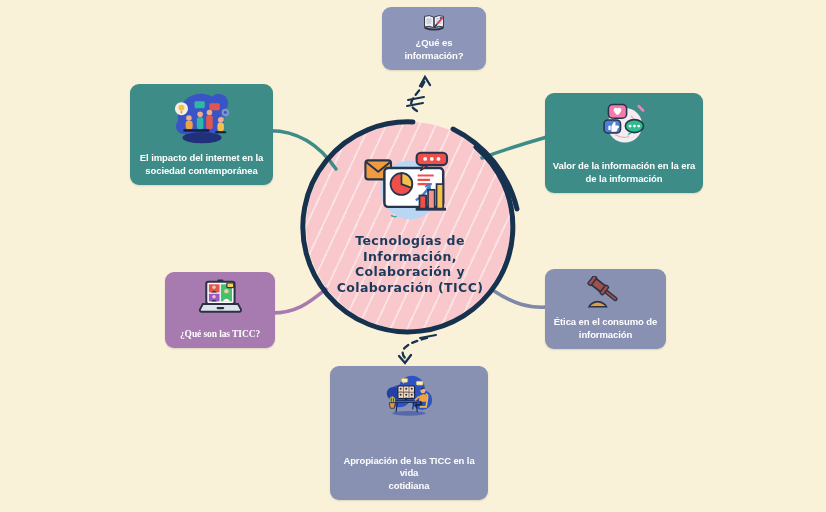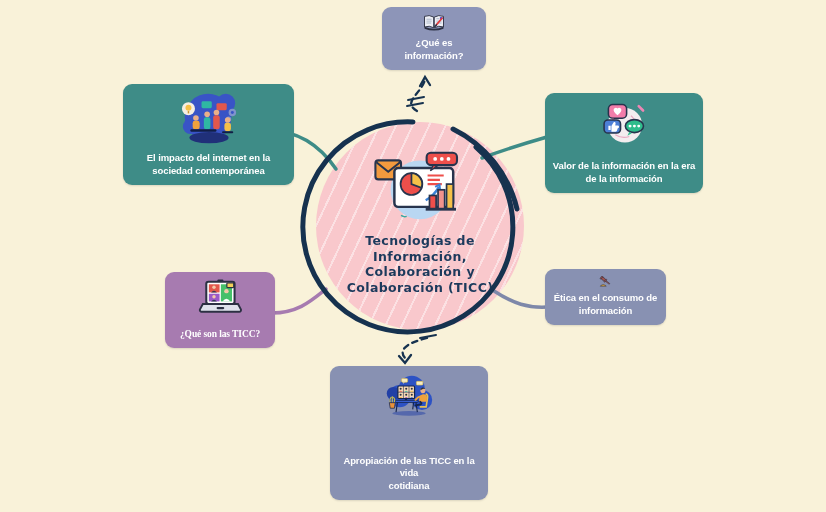--- a/index.html
+++ b/index.html
@@ -3,21 +3,21 @@
 <meta charset="utf-8">
 <style>
   html,body{margin:0;padding:0;background:#e8e8e8;}
   .canvas{
     position:relative;width:826px;height:512px;overflow:hidden;
     background:var(--background);
     font-family:"Liberation Sans", sans-serif;
   }
   
   .center-circle{
-    position:absolute;left:316px;top:122px;width:208px;height:208px;
+    position:absolute;left:306px;top:122px;width:208px;height:208px;
     border-radius:50%;
     background-color:var(--pink);
     background-image:repeating-linear-gradient(115deg,
         rgba(255,255,255,0) 0 13px, rgba(255,255,255,0.45) 13px 15px);
     z-index:1;
     display:flex;flex-direction:column;align-items:center;
     box-sizing:border-box;padding-top:27px;
   }
   .center-title{
     margin-top:10px;text-align:center;color:var(--titleNavy);
@@ -38,24 +38,24 @@
     display:flex;flex-direction:column;align-items:center;justify-content:flex-end;
     box-sizing:border-box;padding:7px 6px 8px;
     box-shadow:0 1px 2px rgba(0,0,0,0.12);
   }
   .node svg{display:block;margin:0 auto auto;}
   .label{
     color:#fff;font-weight:bold;font-size:9.5px;line-height:12.5px;
     text-align:center;white-space:pre-line;letter-spacing:-.1px;margin-top:5px;
   }
   .node-top      {left:366px;top:7px;  width:104px;height:63px; background:var(--slateLight);margin-left:16px;}
-  .node-top-left {left:123px;top:84px; width:171px;height:101px;background:var(--teal);}
+  .node-top-left {left:130px;top:84px; width:143px;height:101px;background:var(--teal);}
   .node-top-right{left:545px;top:93px; width:158px;height:100px; background:var(--teal);}
   .node-left     {left:165px;top:272px;width:110px;height:76px; background:var(--purple);font-family:Liberation Serif, serif;}
-  .node-right    {left:545px;top:269px;width:121px;height:56px; background:var(--slate);}
+  .node-right    {left:545px;top:269px;width:121px;height:80px; background:var(--slate);}
   .node-bottom   {left:330px;top:366px;width:158px;height:134px;background:var(--slate);gap:32px;}
 </style>
 </head>
 <body>
 
 <div class="canvas">
 
   <div class="center-circle">
     <svg viewBox="0 0 100 78" width="96" height="74">
       <circle cx="50" cy="43" r="31" fill="#b9d7f2"></circle>

